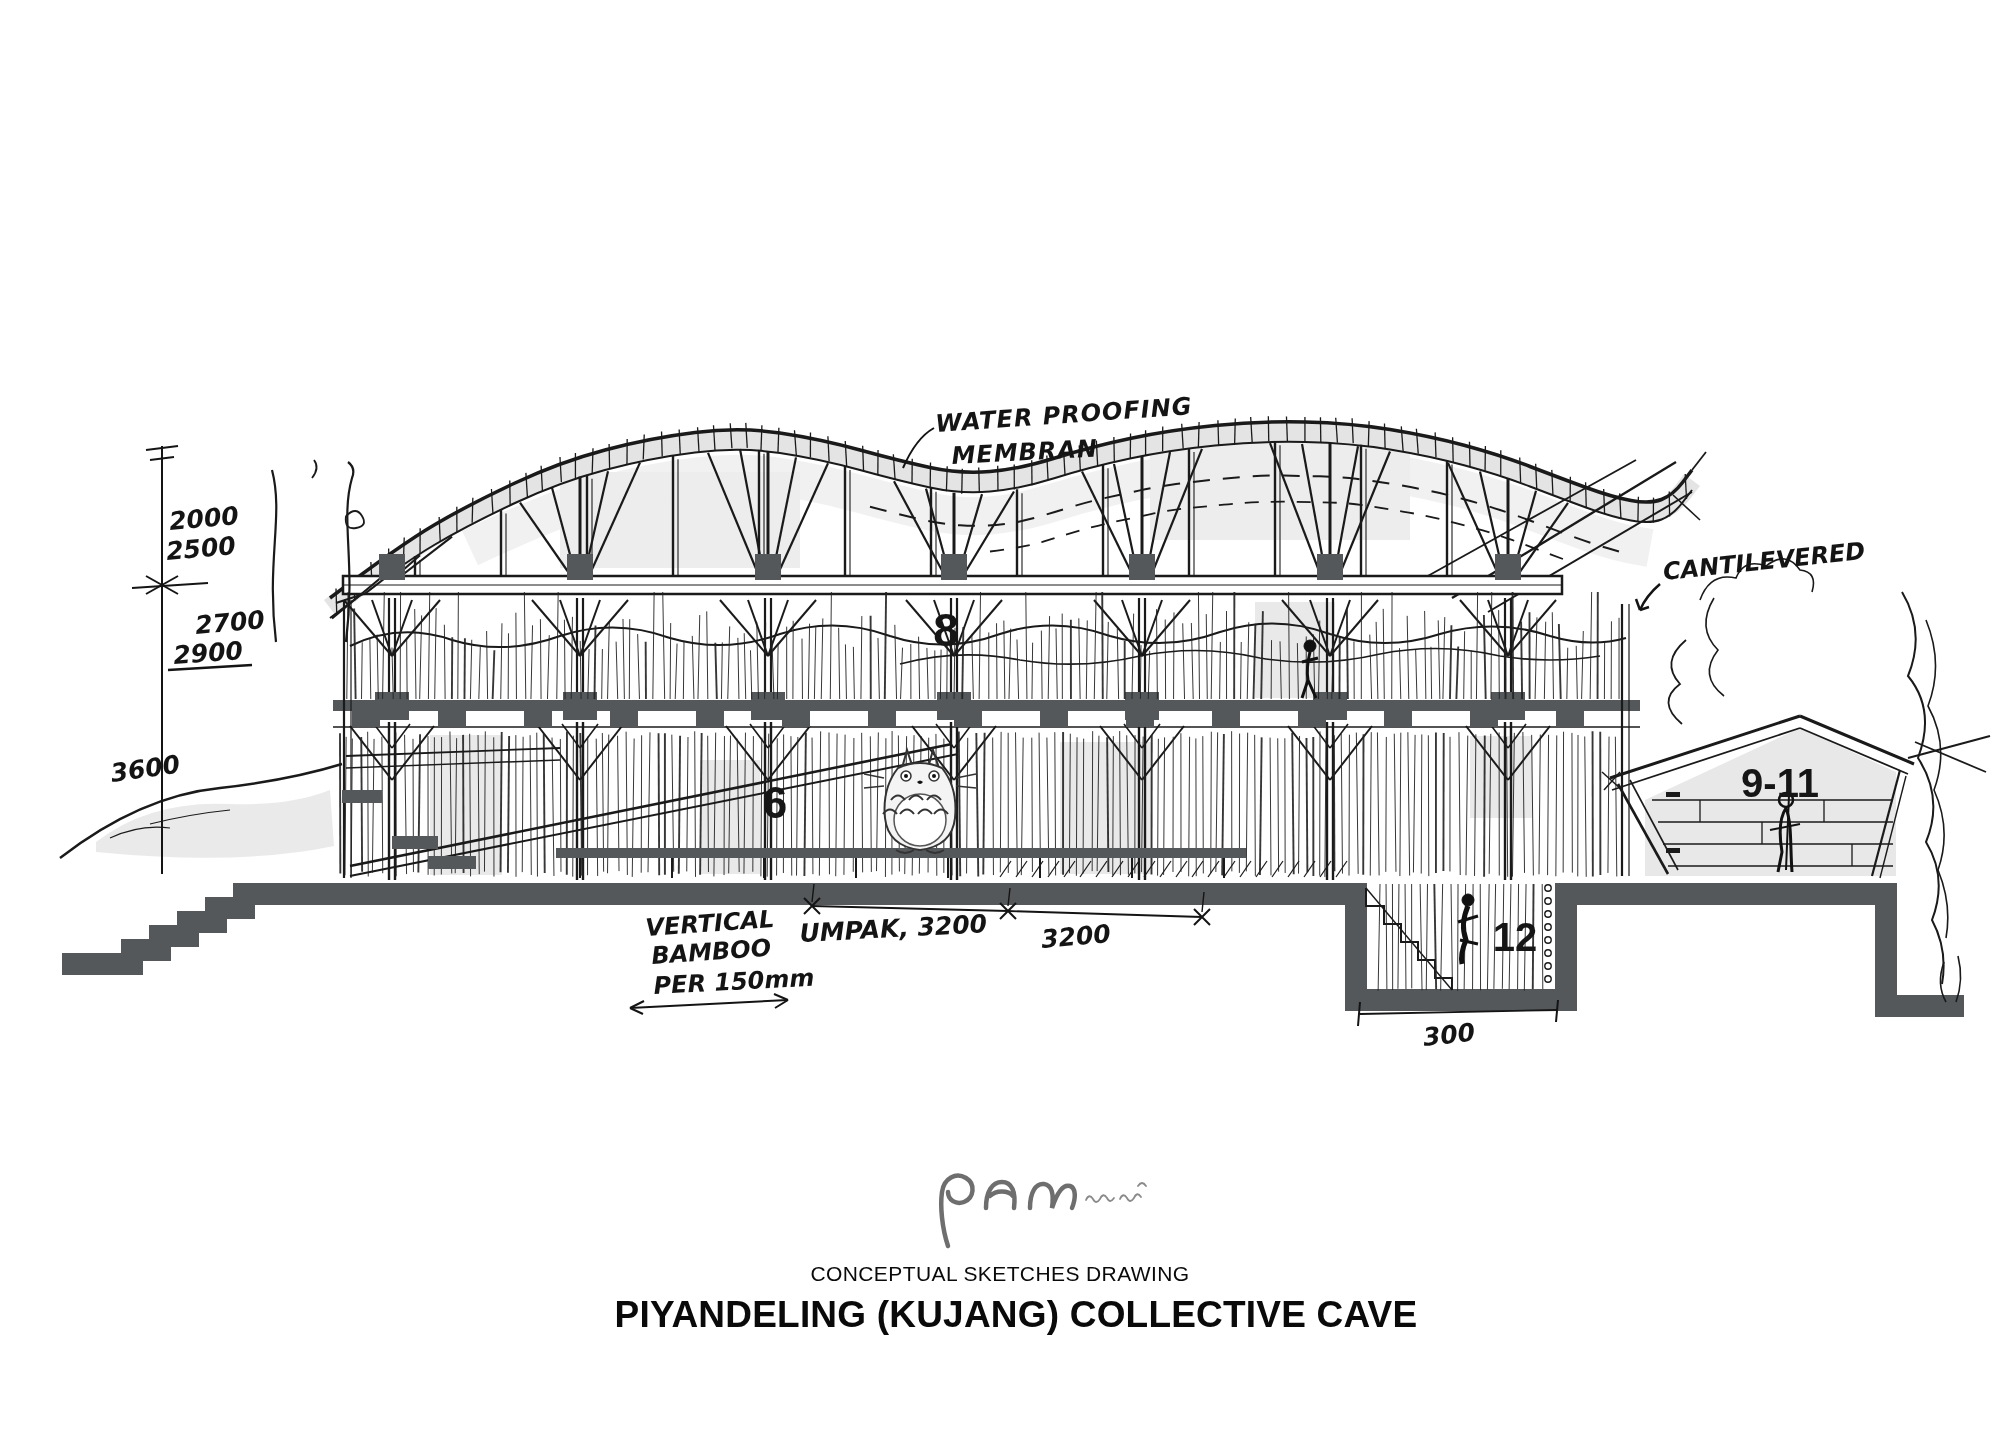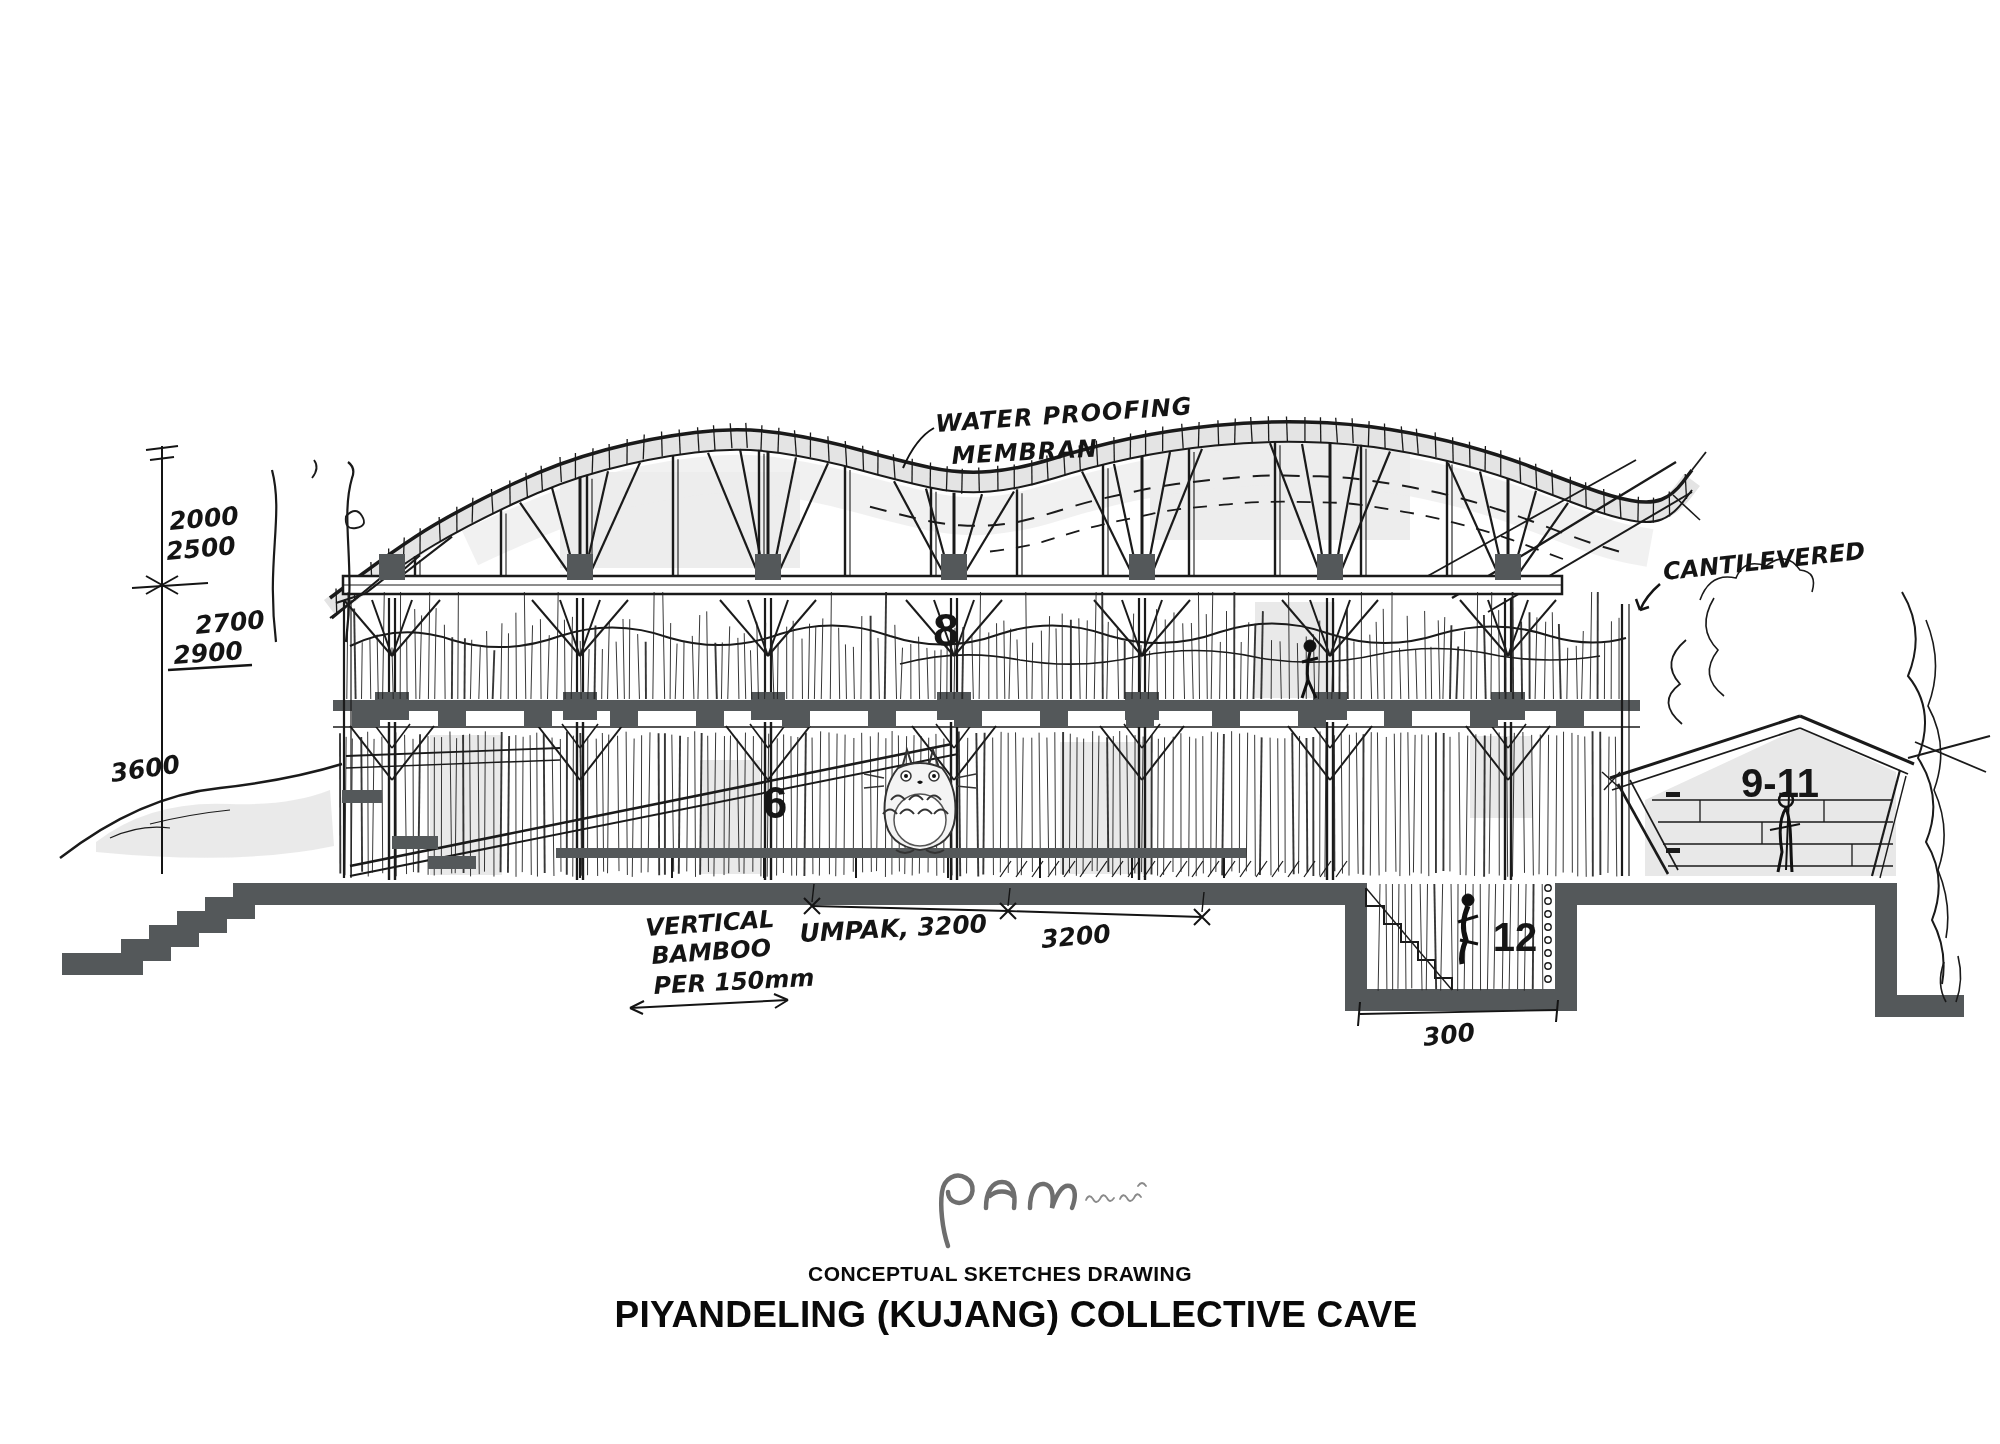--- a/index.html
+++ b/index.html
@@ -2,21 +2,21 @@
 <html><head>
 <meta charset="utf-8">
 <style>
   html,body{margin:0;padding:0;background:#ffffff;}
   .canvas{position:relative;width:2000px;height:1444px;background:#ffffff;overflow:hidden;
           font-family:"Liberation Sans",sans-serif;}
   svg{position:absolute;left:0;top:0;}
   .hand{font-family:"DejaVu Sans",sans-serif;font-style:italic;font-weight:bold;fill:#141414;}
   .typed{font-family:"Liberation Sans",sans-serif;font-weight:bold;fill:#161616;}
   .footer-subtitle{position:absolute;left:0;top:1262px;width:100%;text-align:center;
-      font-weight:bold;font-size:21px;letter-spacing:.4px;color:#0a0a0a;}
+      font-weight:normal;font-size:21px;letter-spacing:.4px;color:#0a0a0a;}
   .footer-title{position:absolute;left:16px;top:1294px;width:100%;text-align:center;
       font-weight:bold;font-size:37px;letter-spacing:.2px;color:#0a0a0a;}
 </style>
 </head>
 <body>
 
 <div class="canvas">
 <svg id="art" width="2000" height="1444" viewBox="0 0 2000 1444">
 
   <g fill="#ededed" stroke="none">

